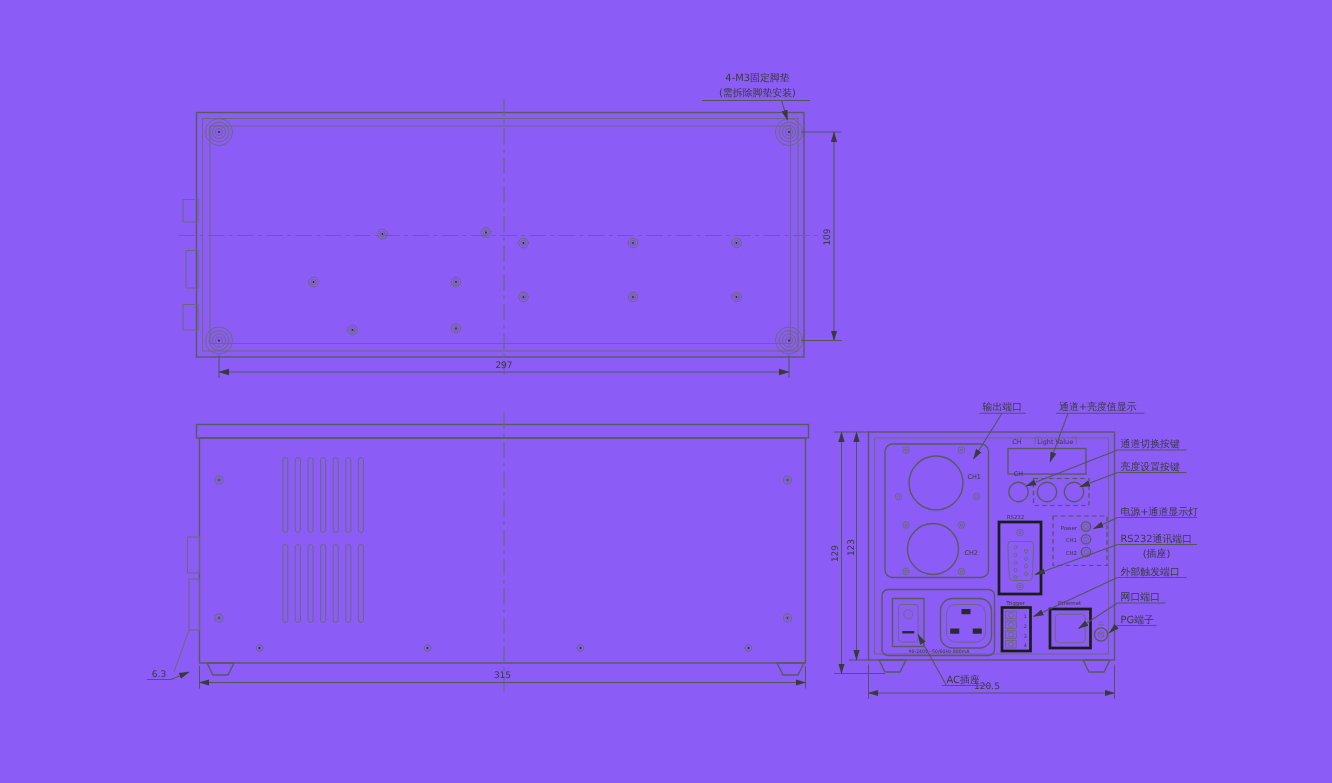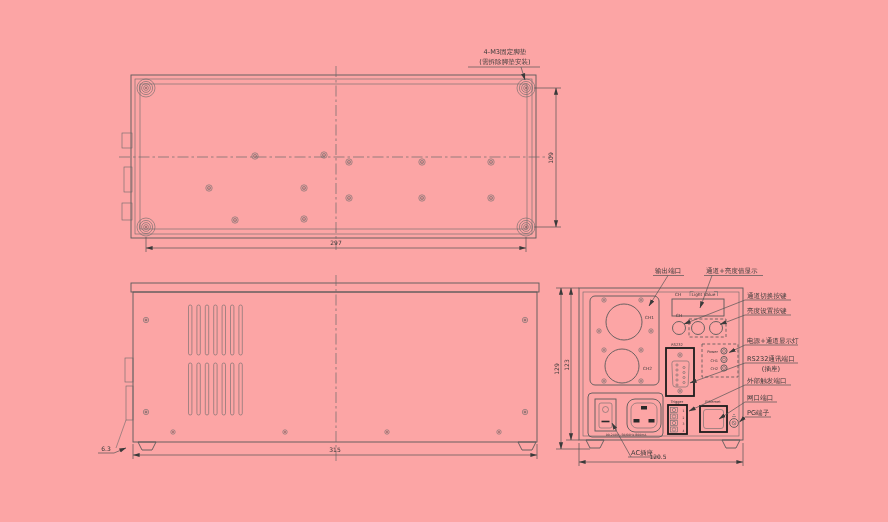--- a/index.html
+++ b/index.html
@@ -1,16 +1,16 @@
 <!DOCTYPE html>
 <html><head>
 <meta charset="utf-8">
 <style>
   html,body{margin:0;padding:0;background:#fff;}
-  .stage{position:relative;width:888px;height:522px;background:#fca5a5;overflow:hidden;
+  .stage{position:relative;width:888px;height:522px;background:#8b5cf6;overflow:hidden;
          font-family:"DejaVu Sans","Liberation Sans",sans-serif;}
   svg{position:absolute;left:0;top:0;}
   svg text{fill:#3a3a3a;}
   .ln{stroke:#5a5a5a;stroke-width:0.9;fill:none;}
   .fine{stroke:#6a6a6a;stroke-width:0.6;fill:none;}
   .heavy{stroke:#1c1c1c;stroke-width:1.8;fill:none;}
   .cl{stroke:#6a6a6a;stroke-width:0.7;fill:none;stroke-dasharray:11 3 2.5 3;}
   .dash{stroke:#555;stroke-width:0.8;fill:none;stroke-dasharray:3 2.2;}
   .dim{stroke:#555;stroke-width:0.7;fill:none;}
   .fill{fill:#2a2a2a;stroke:none;}

